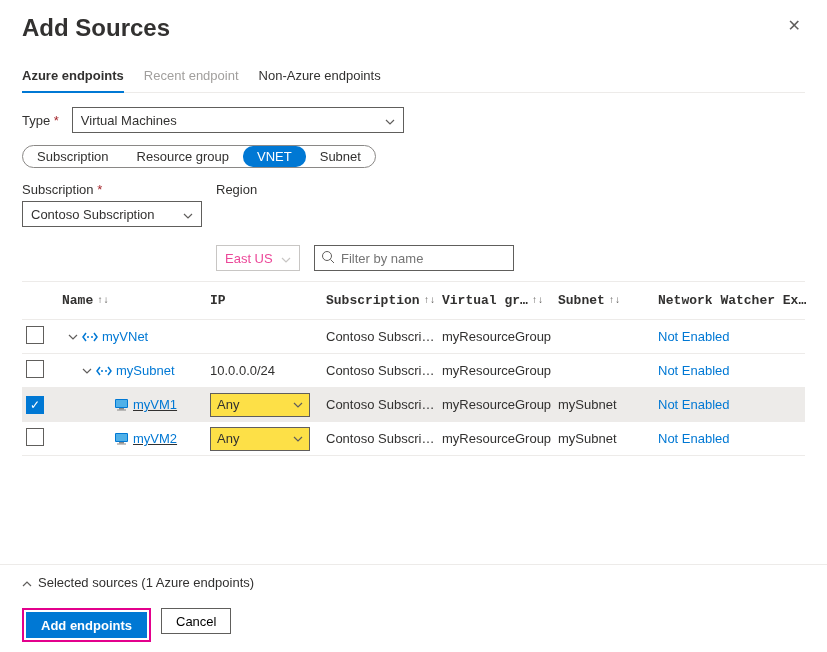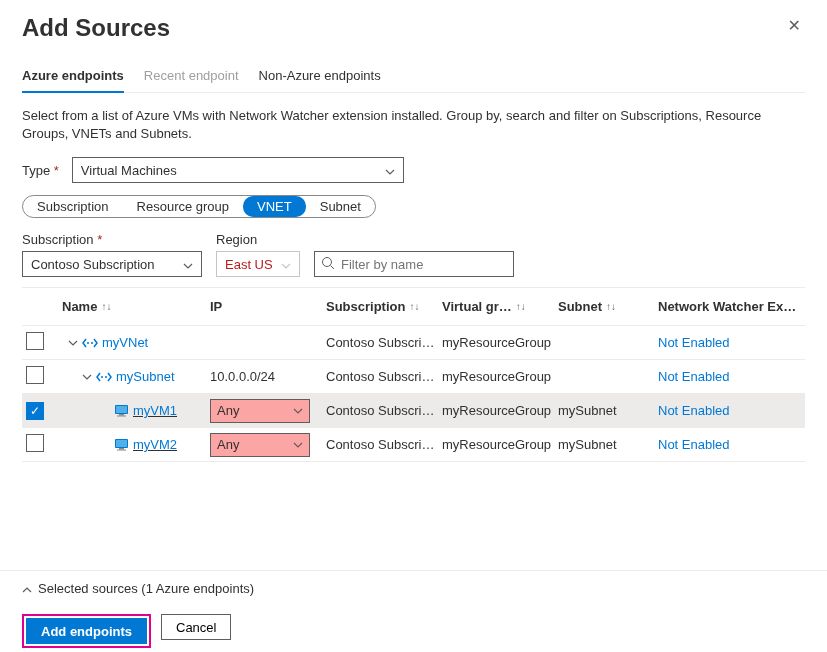--- a/index.html
+++ b/index.html
@@ -64,21 +64,21 @@
   .select {
     display: inline-flex;
     align-items: center;
     justify-content: space-between;
     border: 1px solid #605e5c;
     height: 26px;
     padding: 0 8px;
     background: #fff;
     cursor: pointer;
   }
-  .select.disabled { color: #b91c1c; border-color: #c8c6c4; }
+  .select.disabled { color: #ec4899; border-color: #c8c6c4; margin-top: 44px; }
   .wide { width: 332px; }
   .pill-row {
     display: inline-flex;
     border: 1px solid #8a8886;
     border-radius: 14px;
     overflow: hidden;
     margin-bottom: 14px;
   }
   .pill {
     padding: 3px 14px;
@@ -123,21 +123,21 @@
     align-items: center;
     min-height: 34px;
     border-bottom: 1px solid #edebe9;
     padding: 0 4px;
   }
   .thead {
     font-weight: 600;
     min-height: 38px;
     position: relative;
   }
-  .th { display: flex; align-items: center; gap: 4px; overflow: hidden; }
+  .th { display: flex; align-items: center; gap: 4px; overflow: hidden; font-family: Liberation Mono, monospace; }
   .th span { white-space: nowrap; overflow: hidden; text-overflow: ellipsis; }
   .sort { font-size: 10px; color: #605e5c; }
   .trow.selected { background: #edebe9; }
   .cell { white-space: nowrap; overflow: hidden; text-overflow: ellipsis; padding-right: 6px; }
   .name-cell { display: flex; align-items: center; gap: 4px; }
   .link { color: #0078d4; cursor: pointer; }
   .chev { font-size: 10px; color: #605e5c; display: inline-block; width: 10px; }
   .cb {
     width: 18px; height: 18px;
     border: 1px solid #605e5c;
@@ -147,21 +147,21 @@
   }
   .cb.checked { background: #0078d4; border-color: #0078d4; color: #fff; font-size: 12px; }
   .ip-dd {
     display: inline-flex;
     align-items: center;
     justify-content: space-between;
     border: 1px solid #605e5c;
     height: 24px;
     width: 100px;
     padding: 0 6px;
-    background: #fca5a5;
+    background: #fde047;
     cursor: pointer;
   }
   .vnet-icon svg, .vm-icon svg { display: block; }
   .indent-1 { padding-left: 6px; }
   .indent-2 { padding-left: 20px; }
   .indent-3 { padding-left: 52px; text-decoration: underline; }
   .footer-sep {
     border-top: 1px solid #edebe9;
     margin-top: 90px;
   }
@@ -209,21 +209,20 @@
     <h1 class="title">Add Sources</h1>
     <div class="close-x">✕</div>
   </div>
 
   <div class="tabs">
     <div class="tab active">Azure endpoints</div>
     <div class="tab disabled">Recent endpoint</div>
     <div class="tab">Non-Azure endpoints</div>
   </div>
 
-  <div class="desc">Select from a list of Azure VMs with Network Watcher extension installed. Group by, search and filter on Subscriptions, Resource Groups, VNETs and Subnets.</div>
 
   <div class="form-row">
     <div class="req">Type</div>
     <div class="select wide">
       <span>Virtual Machines</span>
       <span>
         <svg width="10" height="6" viewBox="0 0 10 6">
             <path d="M1 1l4 4 4-4" stroke="#605e5c" fill="none" stroke-width="1.2"></path>
           </svg>
       </span>

